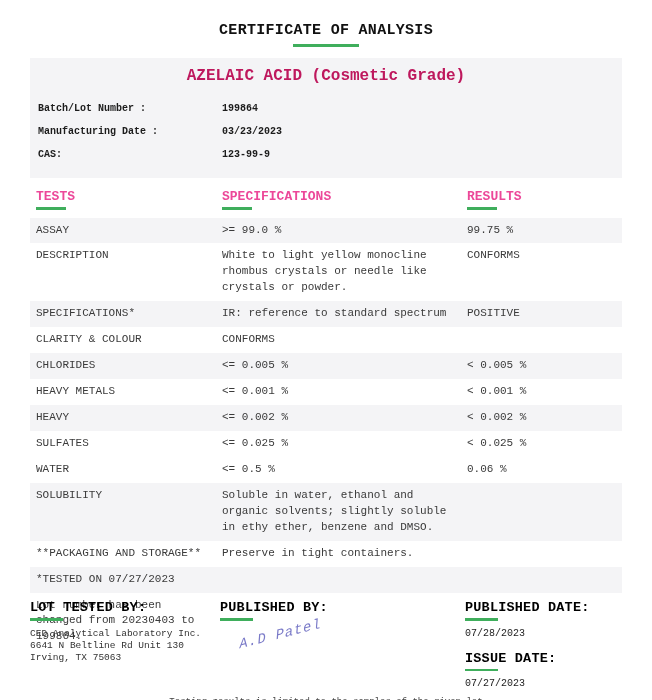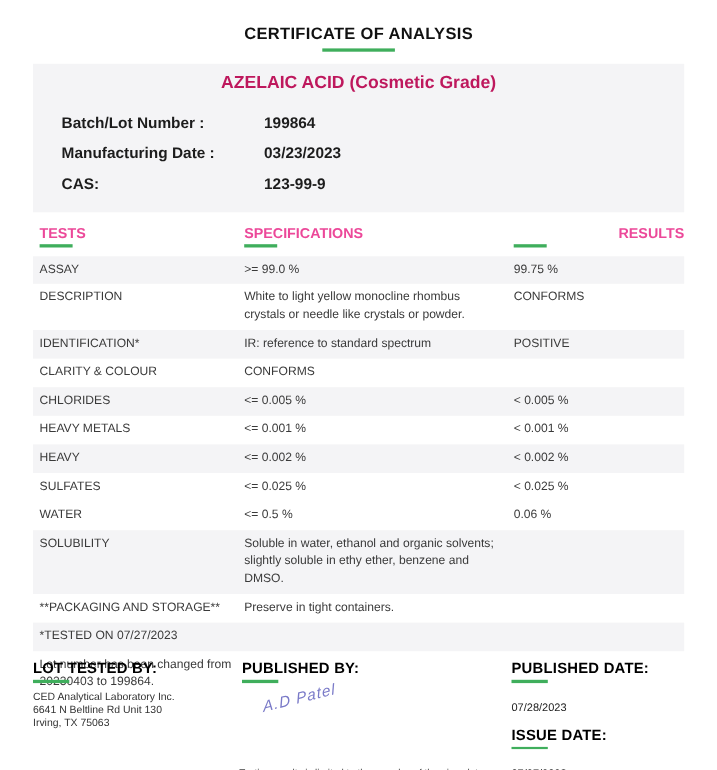--- a/index.html
+++ b/index.html
@@ -6,21 +6,21 @@
     --green:#3fae5c;
     --row-gray:#f4f4f6;
     --ink:#7a7ac8;
   }
   *{box-sizing:border-box;}
   html,body{margin:0;padding:0;background:#fff;}
   .page{
     position:relative;
     width:652px;height:700px;
     background:#fff;
-    font-family:Liberation Sans, sans-serif;
+    font-family:Liberation Mono, monospace;
     color:#222;
     overflow:hidden;
   }
   
   .main-title{
     margin-top:22px;
     text-align:center;
     font-size:15px;font-weight:bold;color:#111;
     letter-spacing:.3px;
   }
@@ -35,54 +35,54 @@
     padding:9px 0 12px 0;
   }
   .product-title{
     text-align:center;
     font-size:16px;font-weight:bold;color:#be185d;
     margin-bottom:12px;
   }
   .info-row{
     display:flex;
     padding:6px 0 6px 8px;
-    font-size:14px;font-weight:600;color:#1c1c1c;margin-left:18px;
+    font-size:10px;font-weight:600;color:#1c1c1c;
   }
   .info-label{flex:0 0 184px;}
   .info-value{flex:1;}
   
   .cols-header{
     display:flex;
     margin:11px 30px 0 30px;
   }
   .col-h{font-size:13px;font-weight:bold;color:#ec4899;}
   .col-h .hw{display:inline-block;}
   .h-underline{width:30px;height:2.5px;background:var(--green);margin-top:3px;}
   .ch1{flex:0 0 192px;padding-left:6px;}
   .ch2{flex:0 0 245px;}
-  .ch3{flex:1;text-align:right;}
+  .ch3{flex:1;}
   
   .ttable{margin:8px 30px 0 30px;}
   .trow{display:flex;font-size:11px;color:#3a3a3a;line-height:1.45;}
   .trow.alt{background:var(--row-gray);}
   .c1{flex:0 0 192px;padding:5px 10px 5px 6px;}
   .c2{flex:0 0 245px;padding:5px 14px 5px 0;}
   .c3{flex:1;padding:5px 4px 5px 0;}
   
   .footer{
     position:absolute;left:30px;right:30px;top:600px;
     display:flex;
   }
   .f-col1{flex:0 0 190px;}
   .f-col2{flex:0 0 245px;position:relative;}
   .f-col3{flex:1;}
   .f-heading{font-size:13.5px;font-weight:bold;color:#000;letter-spacing:.2px;}
   .f-underline{width:33px;height:2.5px;background:var(--green);margin-top:3px;}
   .address{margin-top:7px;font-size:9.5px;color:#333;line-height:1.3;}
-  .f-value{margin-top:17px;font-size:10px;color:#222;}
+  .f-value{margin-top:7px;font-size:10px;color:#222;}
   .issue-block{margin-top:12px;}
   .signature{
     position:absolute;left:18px;top:26px;
     font-size:14px;font-style:italic;
     color:var(--ink);
     transform:rotate(-14deg) skewX(-8deg);
     letter-spacing:1px;
     white-space:nowrap;
   }
   
@@ -143,21 +143,21 @@
       <div class="c3">99.75 %</div>
     </div>
 
     <div class="trow">
       <div class="c1">DESCRIPTION</div>
       <div class="c2">White to light yellow monocline rhombus crystals or needle like crystals or powder.</div>
       <div class="c3">CONFORMS</div>
     </div>
 
     <div class="trow alt">
-      <div class="c1">IDENTIFICATION*</div>
+      <div class="c1">SPECIFICATIONS*</div>
       <div class="c2">IR: reference to standard spectrum</div>
       <div class="c3">POSITIVE</div>
     </div>
 
     <div class="trow">
       <div class="c1">CLARITY &amp; COLOUR</div>
       <div class="c3">CONFORMS</div>
     </div>
 
     <div class="trow alt">

